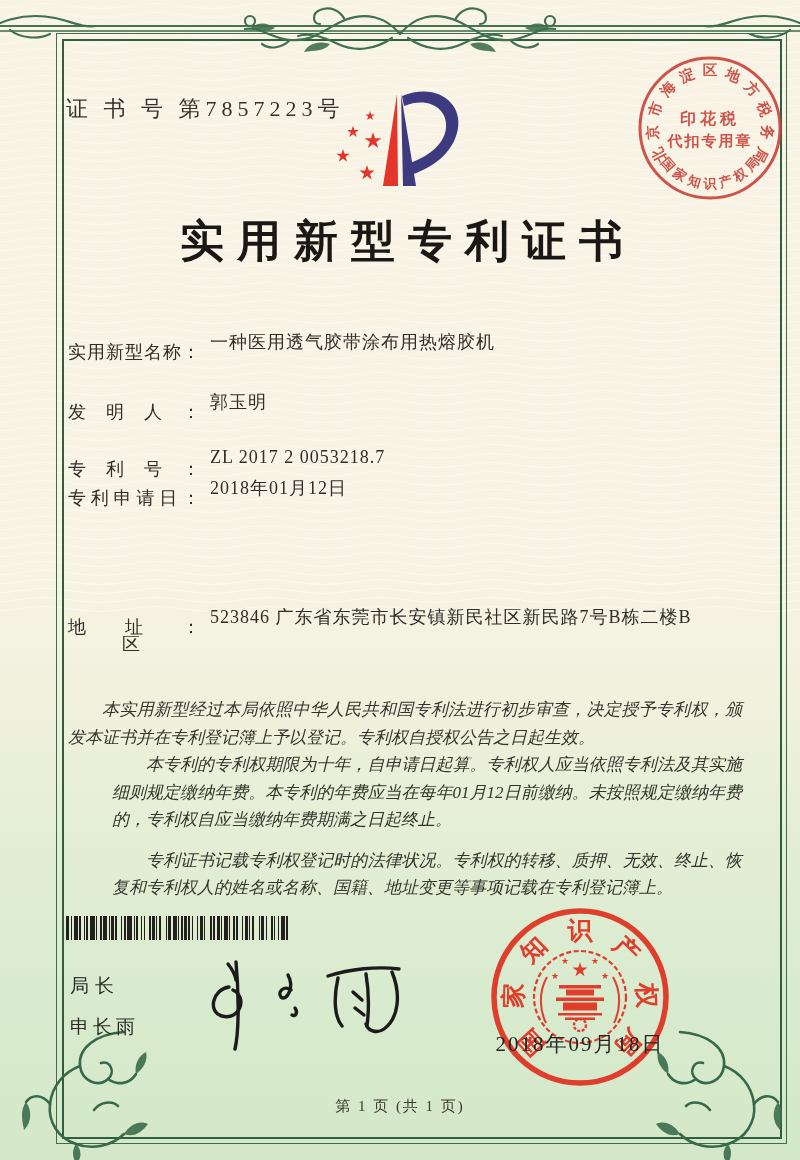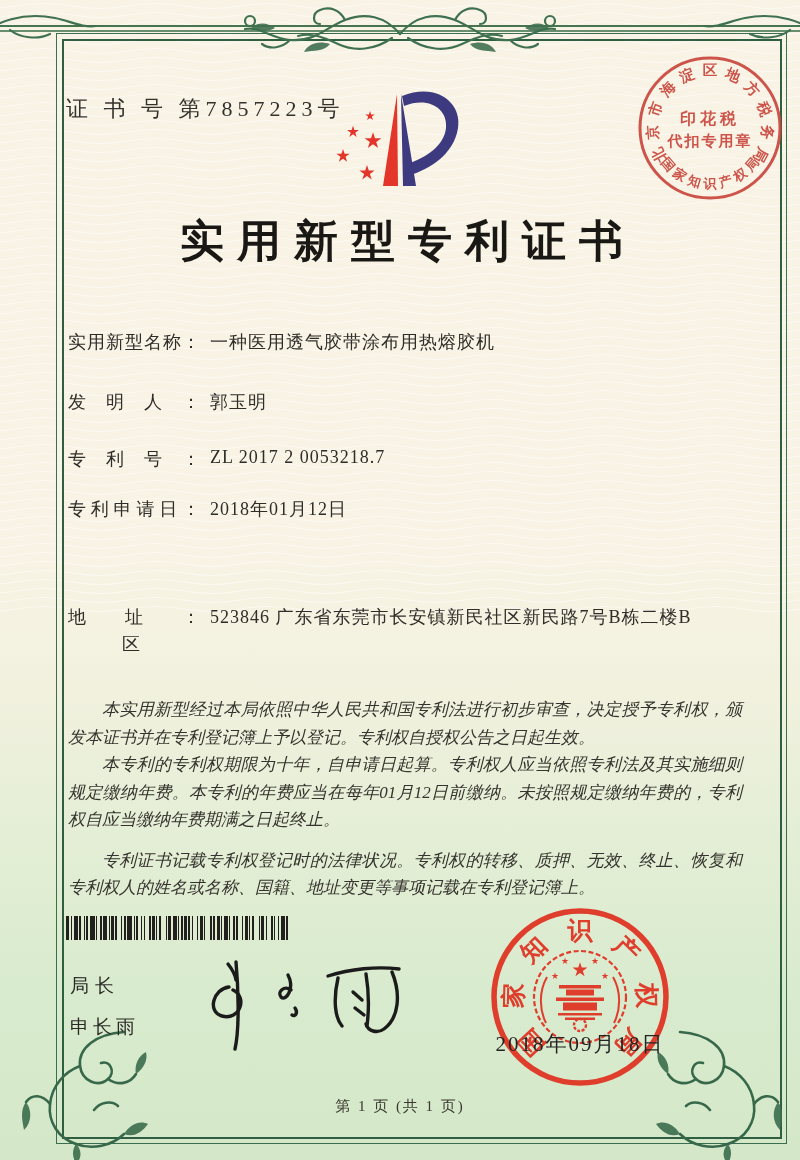--- a/index.html
+++ b/index.html
@@ -10,28 +10,28 @@
   }
   svg text{font-family:"Liberation Serif","DejaVu Serif",serif;}
   #waves{position:absolute;left:0;top:548;width:800px;height:612px;pointer-events:none;}
   #waves path{fill:none;stroke:#ffffff;stroke-width:1.1;opacity:.5;}
   .frame-outer{position:absolute;left:56px;top:33px;width:729px;height:1109px;border:1.5px solid #3a6e4c;}
   .frame-inner{position:absolute;left:62px;top:39px;width:716px;height:1096px;border:2px solid #2e5f40;}
   .topline{position:absolute;left:0;width:800px;background:#45744f;}
   .cert-number{position:absolute;left:66px;top:94px;font-size:22px;letter-spacing:5px;color:#34322d;}
   .title{position:absolute;left:8px;top:212px;width:800px;text-align:center;font-size:44px;font-weight:700;letter-spacing:13px;color:#191814;}
   .frow{position:absolute;left:68px;width:690px;font-size:18px;white-space:nowrap;color:#2f2d28;}
-  .flabel{display:inline-block;width:132px;text-align:justify;text-align-last:justify;vertical-align:top;}
+  .flabel{display:inline-block;width:132px;text-align:justify;text-align-last:justify;vertical-align:top;margin-top:10px;}
   .fvalue{display:inline-block;margin-left:10px;letter-spacing:1px;}
   .addr2{position:absolute;left:54px;top:27px;letter-spacing:1px;}
   .rpair{position:absolute;left:388px;top:0;}
   .rpair .rlabel{letter-spacing:2px;}
   .paras{position:absolute;left:68px;top:696px;width:674px;font-size:17px;line-height:27.5px;text-align:justify;color:#35332d;font-style:italic;}
   .paras p{margin:0;text-indent:2em;}
-  .paras p + p{margin-top:0;}
+  .paras p + p{margin-top:0;margin-left:44px;}
   .paras p:last-child{margin-top:13px;}
   .barcode{position:absolute;left:66px;top:916px;}
   .sig-title{position:absolute;left:70px;top:973px;font-size:19px;letter-spacing:6px;color:#2b2a26;}
   .sig-name{position:absolute;left:70px;top:1014px;font-size:19px;letter-spacing:4px;color:#2b2a26;}
   .signature-svg{position:absolute;left:185px;top:942px;}
   .seal-tax{position:absolute;left:630px;top:48px;opacity:.92;}
   .seal-cnipa{position:absolute;left:488px;top:905px;opacity:.95;}
   .seal-date{position:absolute;left:478px;top:1030px;width:204px;text-align:center;font-size:21px;letter-spacing:2px;color:#242424;}
   .footer{position:absolute;left:0;top:1097px;width:800px;text-align:center;font-size:15px;letter-spacing:2px;color:#3a382f;}
   .orn{position:absolute;pointer-events:none;}
@@ -200,21 +200,21 @@
 
   <div class="frow" style="top:330px">
     <span class="flabel">实用新型名称：</span><span class="fvalue">一种医用透气胶带涂布用热熔胶机</span>
   </div>
   <div class="frow" style="top:390px">
     <span class="flabel">发明人：</span><span class="fvalue">郭玉明</span>
   </div>
   <div class="frow" style="top:447px">
     <span class="flabel">专利号：</span><span class="fvalue">ZL 2017 2 0053218.7</span>
   </div>
-  <div class="frow" style="top:497px">
+  <div class="frow" style="top:476px">
     <span class="flabel">专利申请日：</span><span class="fvalue">2018年01月12日</span>
   </div>
   <div class="frow" style="top:605px;position:absolute">
     <span class="flabel">地址：</span><span class="fvalue">523846 广东省东莞市长安镇新民社区新民路7号B栋二楼B</span>
     <span class="addr2">区</span>
   </div>
 
   <div class="paras">
     <p>本实用新型经过本局依照中华人民共和国专利法进行初步审查，决定授予专利权，颁发本证书并在专利登记簿上予以登记。专利权自授权公告之日起生效。</p>
     <p>本专利的专利权期限为十年，自申请日起算。专利权人应当依照专利法及其实施细则规定缴纳年费。本专利的年费应当在每年01月12日前缴纳。未按照规定缴纳年费的，专利权自应当缴纳年费期满之日起终止。</p>

